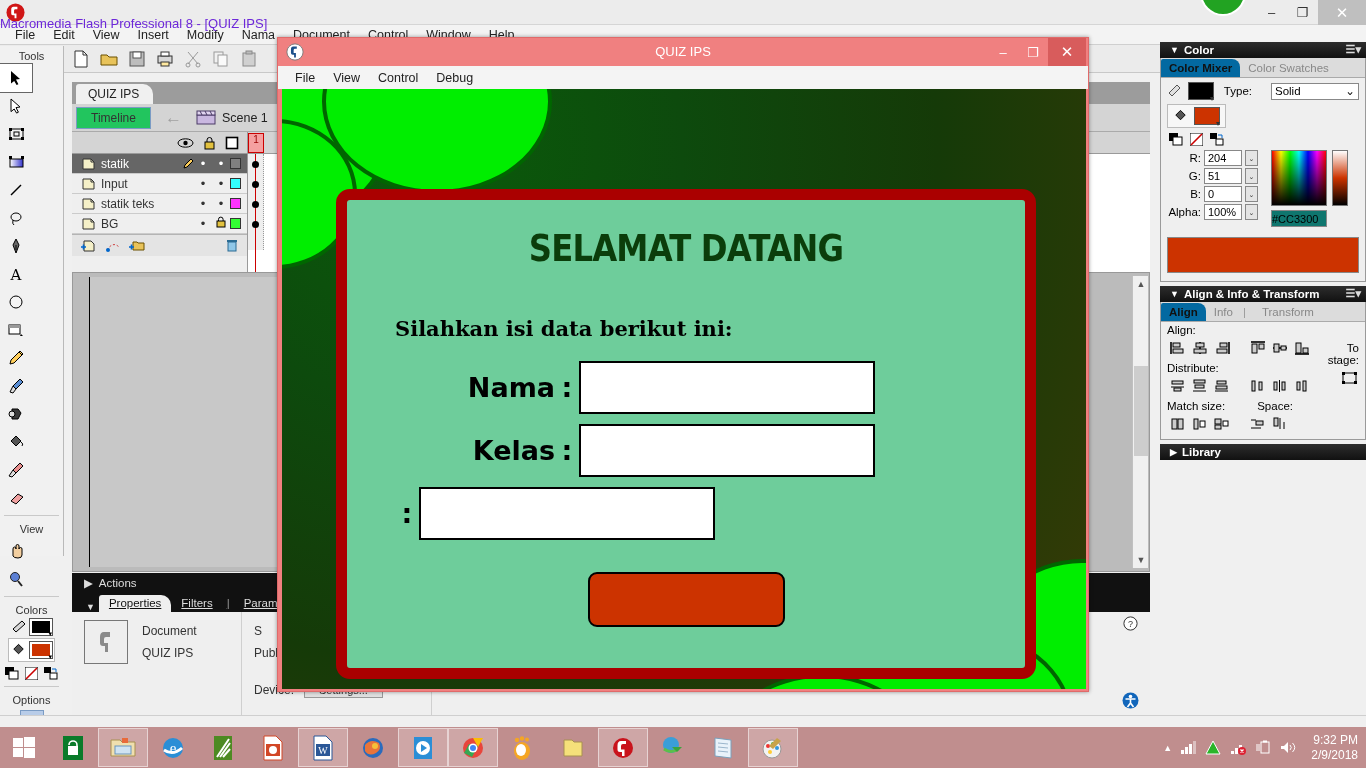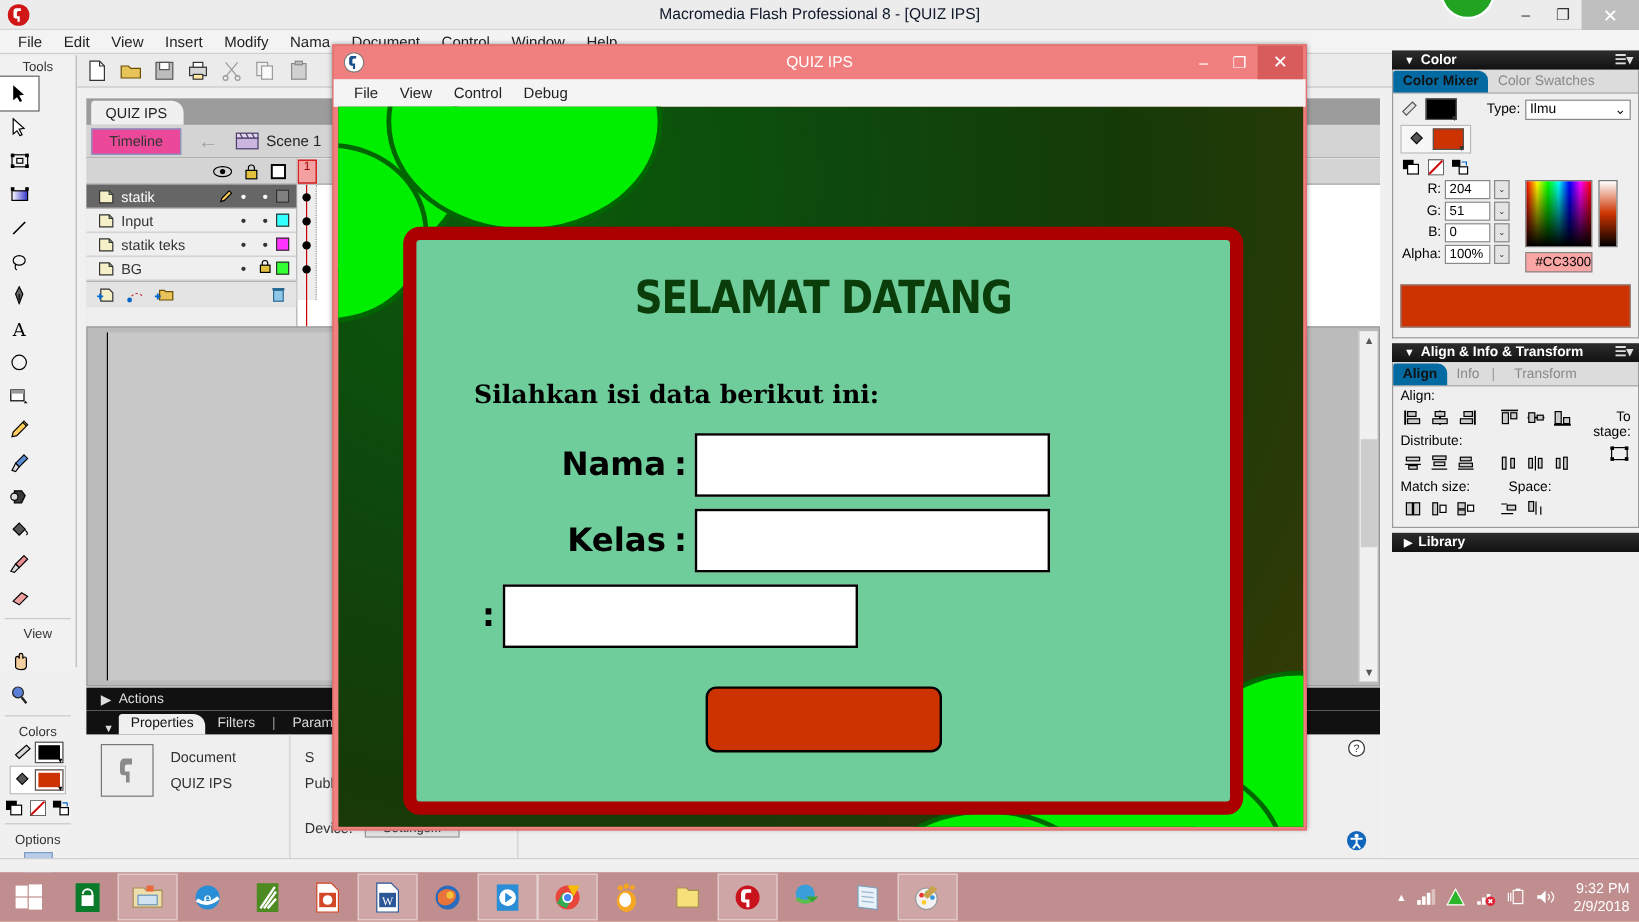--- a/index.html
+++ b/index.html
@@ -12,21 +12,21 @@
   }
 
   
   .desktop { position:absolute; inset:0; background:#c99; }
 
   
   .flash-win { position:absolute; left:0; top:0; width:1366px; height:715px; background:#f0f0f0; }
 
   .title-bar { position:relative; height:25px; background:#ececec; border-bottom:1px solid #d5d5d5; }
   .title-bar .app-logo { position:absolute; left:6px; top:3px; width:19px; height:19px; }
-  .title-bar .win-title { position:absolute; left:0; right:0; top:4px; text-align:center; font-size:13px; color:#0f172a; }
+  .title-bar .win-title { position:absolute; left:0; right:0; top:16px; text-align:left; font-size:13px; color:#6d28d9; }
   .title-bar .green-blob { position:absolute; left:1200px; top:-22px; width:46px; height:38px; background:#22a322; border-radius:0 0 40px 40px; border:2px solid #fff; border-top:none;}
   .win-btns { position:absolute; right:0; top:0; height:25px; display:flex; }
   .win-btns div { width:31px; height:25px; display:flex; align-items:center; justify-content:center; font-size:13px; color:#333; }
   .win-btns .close { width:48px; background:#bfbfbf; color:#fff; font-size:15px; }
 
   
   .menubar { height:20px; background:#f3f3f3; border-bottom:1px solid #cfcfcf; padding-left:6px; display:flex; align-items:center; }
   .menubar span { padding:0 9px; font-size:12.5px; color:#222; line-height:20px; }
 
   
@@ -40,21 +40,21 @@
   .tp-cell { width:32px; height:28px; display:flex; align-items:center; justify-content:center; position:relative; }
   .tp-cell.sel { outline:1px solid #666; background:#fff; }
   .tp-sep { border-top:1px solid #c9c9c9; margin:3px 4px; }
   .opt-cell { width:24px;height:24px;margin:2px auto;display:flex;align-items:center;justify-content:center;background:#b8cce8;border:1px solid #7a9bc4; }
 
   
   .timeline-panel { position:absolute; left:72px; top:82px; width:1078px; height:190px; background:#d9d9d9; }
   .tl-tabrow { height:22px; background:#9c9c9c; position:relative; }
   .tl-tab { position:absolute; left:4px; top:2px; height:20px; padding:3px 14px 0 12px; background:#f0f0f0; border-radius:3px 10px 0 0; font-size:12px; color:#222; }
   .tl-sub { height:28px; background:#d4d4d4; display:flex; align-items:center; gap:6px; padding-left:4px; border-bottom:1px solid #aaa; }
-  .tl-btn { background:#ec4899; border:1px solid #7a9bc4; padding:3px 14px; font-size:12px; color:#333; }
+  .tl-btn { background:#22c55e; border:1px solid #7a9bc4; padding:3px 14px; font-size:12px; color:#333; }
   .tl-arrow { color:#a0a0a0; font-size:17px; padding:0 8px; }
   .tl-scene { display:flex; align-items:center; gap:6px; font-size:12.5px; color:#222; }
 
   .tl-body { display:flex; height:140px; }
   .layers-col { width:176px; background:#efefef; border-right:1px solid #9a9a9a; }
   .lay-head { height:22px; background:#d4d4d4; display:flex; align-items:center; justify-content:flex-end; gap:9px; padding-right:8px; border-bottom:1px solid #9a9a9a; }
   .lay-row { height:20px; display:flex; align-items:center; padding-left:10px; border-bottom:1px solid #cbcbcb; font-size:12px; color:#333; }
   .lay-row.sel { background:#666; color:#fff; }
   .lay-name { flex:1; padding-left:6px; }
   .lay-dot { width:18px; text-align:center; font-size:13px; }
@@ -75,21 +75,21 @@
 
   
   .vscroll { position:absolute; width:16px; background:#f0f0f0; border-left:1px solid #c0c0c0; }
   .vscroll .thumb { position:absolute; left:1px; width:14px; background:#cdcdcd; }
   .vscroll .arr { position:absolute; left:0; width:16px; height:16px; text-align:center; font-size:9px; color:#555; line-height:16px; }
 
   
   .actions-bar { position:absolute; left:72px; top:573px; width:1078px; height:19px; background:#111; color:#ddd; display:flex; align-items:center; padding-left:12px; font-size:11.5px; gap:6px; }
   .props-panel { position:absolute; left:72px; top:592px; width:1078px; height:123px; background:#efefef; }
   .props-tabs { height:20px; background:#111; display:flex; align-items:flex-end; padding-left:14px; }
-  .props-tabs .pt { font-size:11.5px; padding:2px 10px 3px; color:#ddd; }
+  .props-tabs .pt { font-size:11.5px; padding:2px 10px 3px; color:#ddd;text-decoration:underline; }
   .props-tabs .pt.active { background:#efefef; color:#111; border-radius:3px 10px 0 0; }
   .props-tabs .pt.sep { color:#999; padding:2px 4px 3px; }
   .props-body { display:flex; height:103px; font-size:12px; color:#333; }
   .pb-col { padding:8px 12px; border-right:1px solid #cfcfcf; }
   .pb-col.c1 { width:170px; display:flex; gap:14px; }
   .pb-icon { width:44px; height:44px; border:1px solid #777; background:#eee; display:flex; align-items:center; justify-content:center; }
   .pb-col.c2 { width:190px; }
   .pb-line { padding:4px 0; }
 
   
@@ -97,34 +97,34 @@
   .panel-title { height:16px; background:linear-gradient(#2d2d2d,#111); color:#fff; font-size:11.5px; font-weight:bold; display:flex; align-items:center; padding-left:10px; position:relative; }
   .panel-title .tri { margin-right:5px; font-size:9px; }
   .panel-menu { position:absolute; right:5px; top:1px; font-size:11px; color:#ddd; }
   .panel-body { background:#efefef; border:1px solid #9a9a9a; border-top:none; }
   .tabrow { height:20px; background:#dcdcdc; display:flex; align-items:flex-end; border-bottom:1px solid #aaa; }
   .tabrow .tab { font-size:11.5px; padding:3px 8px; color:#888; }
   .tabrow .tab.active { background:#0369a1; color:#111; font-weight:bold; border-radius:2px 8px 0 0; }
   .cm-row { display:flex; align-items:center; padding:4px 6px; gap:6px; }
   .swatch { width:26px; height:18px; border:1px solid #555; position:relative; }
   .swatch .car { position:absolute; right:-1px; bottom:-4px; font-size:8px; color:#333; }
-  .type-sel { margin-left:auto; display:flex; align-items:center; gap:4px; font-size:11.5px; }
+  .type-sel { margin-left:auto; display:flex; align-items:center; gap:19px; font-size:11.5px; }
   .sel-box { width:88px; height:17px; background:#fff; border:1px solid #888; font-size:11.5px; padding:1px 3px; display:flex; justify-content:space-between; align-items:center; }
   .fill-group { display:inline-flex; align-items:center; gap:6px; padding:2px 5px; background:#f7f7f7; border:1px solid #bbb; }
   .rgb-wrap { display:flex; padding:2px 6px 4px; gap:6px; }
   .rgb-left { width:98px; }
   .rgb-line { display:flex; align-items:center; gap:3px; margin-bottom:2px; }
   .rgb-lbl { width:34px; text-align:right; font-size:11.5px; }
   .rgb-val { width:38px; height:16px; background:#fff; border:1px solid #888; font-size:11px; padding:0 3px; line-height:15px; }
   .spin { width:13px; height:16px; background:#e4e4e4; border:1px solid #888; font-size:7px; text-align:center; line-height:15px; color:#333; }
   .grad-box { width:56px; height:56px; border:1px solid #777; background:
      linear-gradient(to bottom, rgba(255,255,255,0) 0%, #000 100%),
      linear-gradient(to right,#f00,#ff0,#0f0,#0ff,#00f,#f0f,#f00); }
   .bright-bar { width:16px; height:56px; border:1px solid #777; background:linear-gradient(to bottom,#fff,#cc3300,#000); }
-  .hex-box { width:56px; height:17px; background:#fca5a5; border:1px solid #888; font-size:11px; text-align:right; line-height:16px; margin-top:4px; }
+  .hex-box { width:56px; height:17px; background:#0f766e; border:1px solid #888; font-size:11px; text-align:left; line-height:16px; margin-top:4px; }
   .bigswatch { height:36px; margin:6px 6px 8px; border:1px solid #888; }
 
   .align-row { padding:2px 6px; font-size:11.5px; }
   .align-icons { display:flex; align-items:center; padding:1px 6px 3px; gap:0; }
   .ai { width:22px; height:18px; display:flex; align-items:center; justify-content:center; }
   .ai-gap { width:14px; }
   .tostage { position:absolute; right:6px; top:40px; width:44px; text-align:right; font-size:11.5px; }
 
   
   .quiz-win { position:absolute; left:277px; top:37px; width:812px; height:655px; background:#f08080; border:1px solid #e06a6a; box-shadow:0 0 4px rgba(0,0,0,.4); }
@@ -600,21 +600,21 @@
         <div class="cm-row">
           <svg width="15" height="14" viewBox="0 0 15 14">
               <path d="M10 1l3 3-8 8-3-3z" fill="#e0e0e0" stroke="#555"></path>
             </svg>
           <div class="swatch" style="background:#000">
               <span class="car">▾</span>
             </div>
           <div class="type-sel">
             <span>Type:</span>
             <div class="sel-box">
-              <span>Ilmu</span>
+              <span>Solid</span>
               <span>⌄</span>
             </div>
           </div>
         </div>
 
         <div style="padding:0 6px;">
           <div class="fill-group">
             <svg width="15" height="14" viewBox="0 0 16 14">
                 <path d="M3 6l5-5 5 5-5 5z" fill="#555" stroke="#000"></path>
               </svg>

